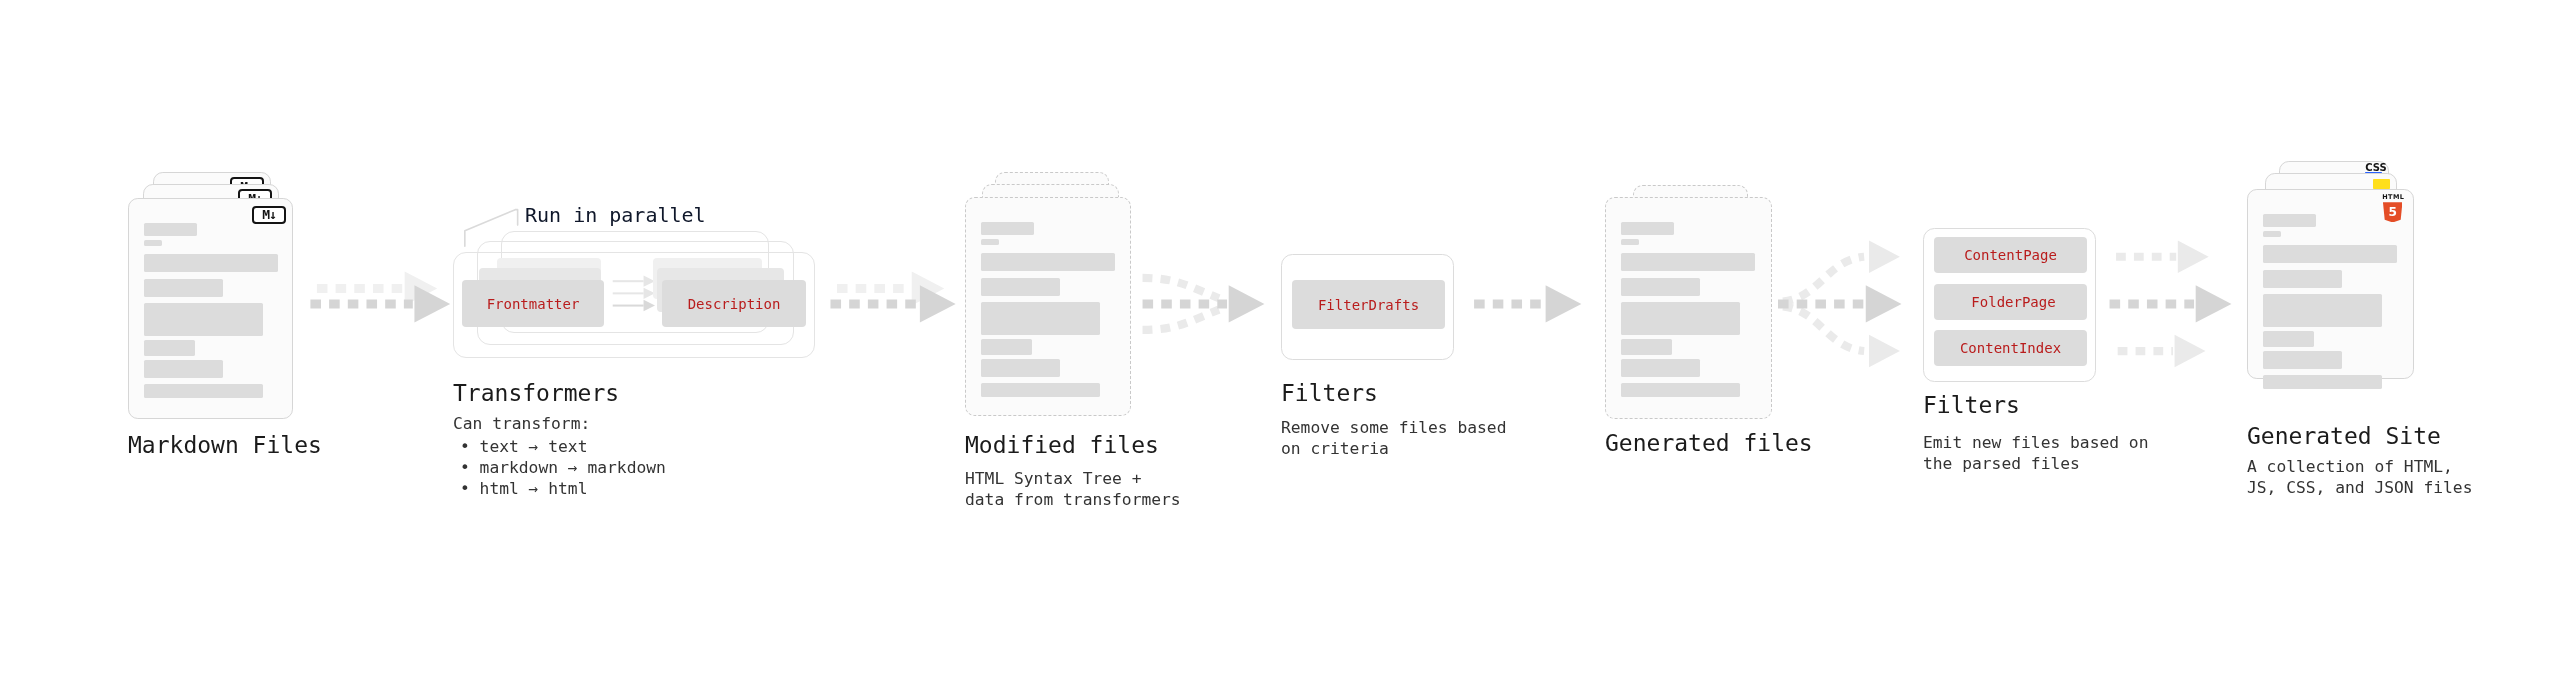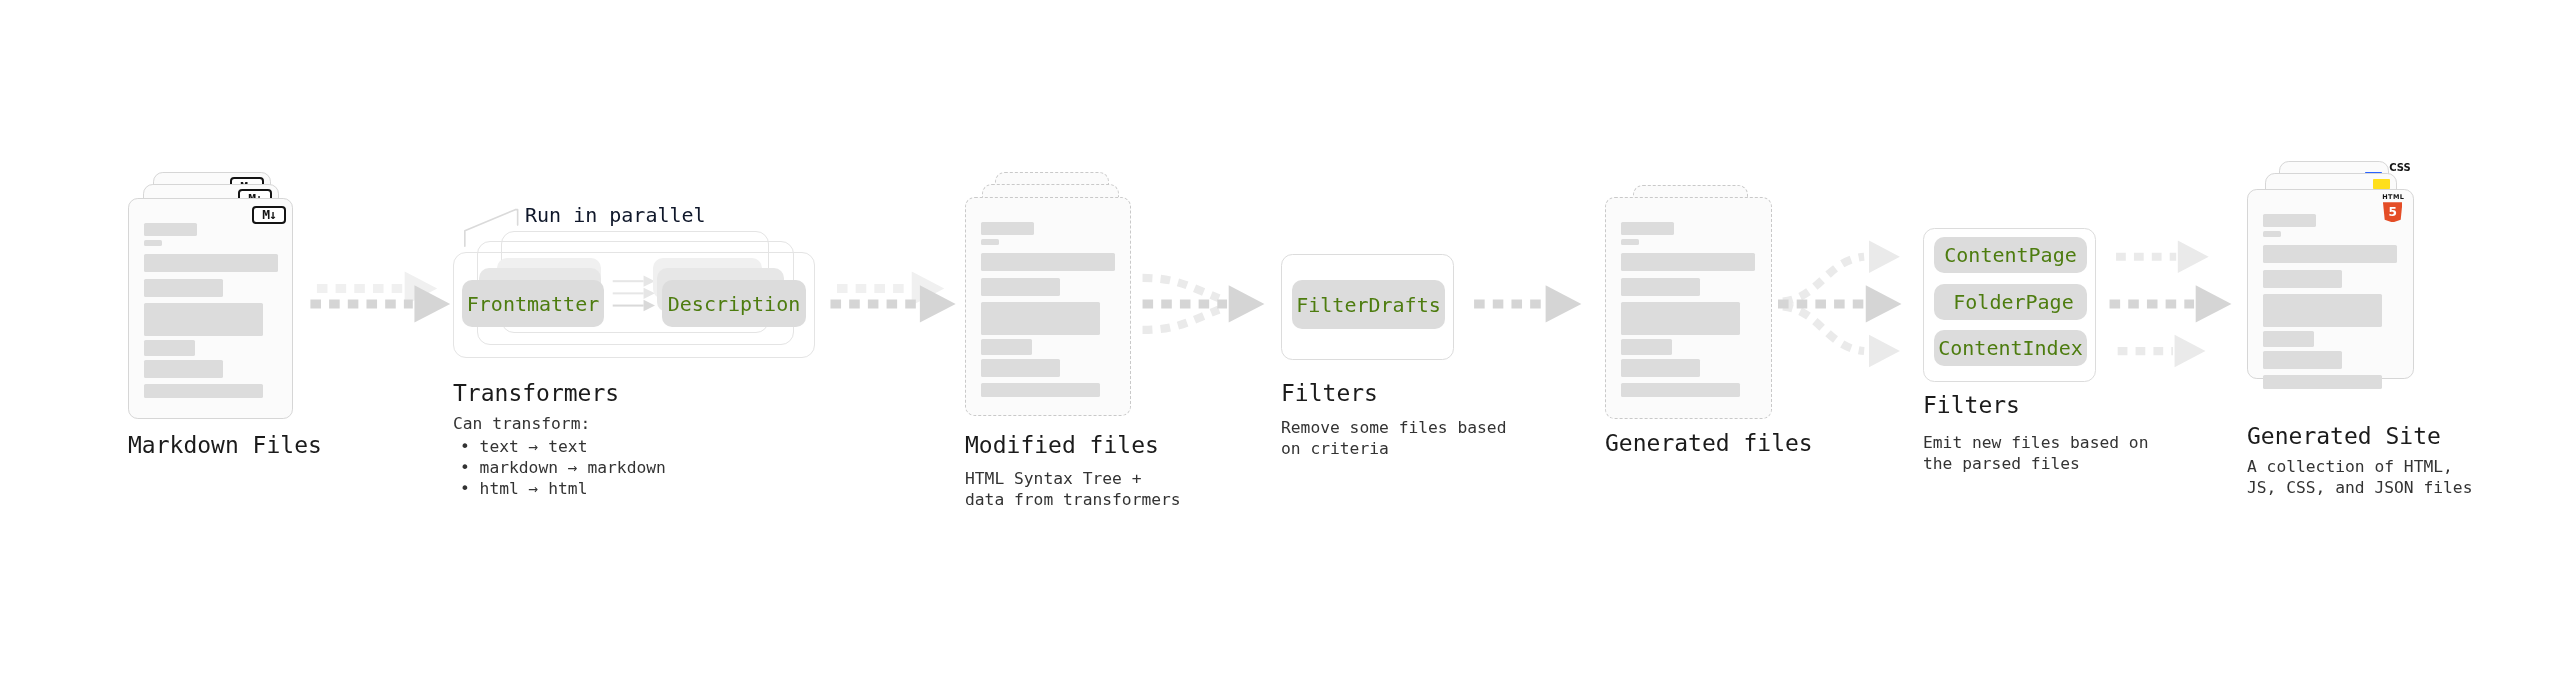--- a/index.html
+++ b/index.html
@@ -23,31 +23,31 @@
   }
   .md-badge.small{top:4.1px;}
   
   .container-box{
     position:absolute;border:1.6px solid #e4e4e4;border-radius:13px;background:transparent;box-sizing:border-box;
   }
   .solid-box{
     position:absolute;border:1.6px solid #dcdcdc;border-radius:11.4px;background:#ffffff;box-sizing:border-box;
   }
   .node-btn{
-    position:absolute;background:#dcdcdc;border-radius:10px;display:flex;align-items:center;
-    justify-content:center;font-size:20px;color:#4d7c0f;box-sizing:border-box;white-space:pre;
+    position:absolute;background:#dcdcdc;border-radius:4px;display:flex;align-items:center;
+    justify-content:center;font-size:14px;color:#b91c1c;box-sizing:border-box;white-space:pre;
   }
   .ghost1{background:#e7e7e7;}
   .ghost2{background:#f0f0f0;}
   .title{position:absolute;font-size:23px;line-height:1.15;color:#1b1b1b;white-space:pre;}
   .caption{position:absolute;font-size:16.3px;line-height:21px;color:#333333;white-space:pre;}
   .annotation{position:absolute;font-size:20px;color:#0f172a;white-space:pre;}
   
   .css-badge{position:absolute;top:3.3px;right:6.5px;width:16.3px;text-align:center;}
-  .css-badge .css-word{font-size:10px;font-weight:bold;color:#161616;line-height:5.7px;font-family:"DejaVu Sans","Liberation Sans",sans-serif;margin-left:24px;}
+  .css-badge .css-word{font-size:10px;font-weight:bold;color:#161616;line-height:5.7px;font-family:"DejaVu Sans","Liberation Sans",sans-serif;}
   .css-badge .css-bar{height:2.4px;margin-top:0.8px;border-radius:0.8px;}
   .js-badge{position:absolute;top:4.9px;right:6.5px;width:17px;height:9.8px;border-radius:0.8px;}
   .html5-badge{position:absolute;top:4.1px;right:9.8px;width:21px;text-align:center;}
   .html5-badge .html-word{font-size:6.5px;font-weight:bold;color:#141414;line-height:7.3px;letter-spacing:0.4px;font-family:"DejaVu Sans","Liberation Sans",sans-serif;}
   .html5-shield{
     width:19.5px;height:20.3px;margin:0.8px auto 0 auto;display:flex;align-items:center;justify-content:center;
     clip-path:polygon(0% 0%,100% 0%,91% 87%,50% 100%,9% 87%);
     color:#ffffff;font-size:12.2px;font-weight:bold;font-family:"DejaVu Sans","Liberation Sans",sans-serif;
   }
 </style>

